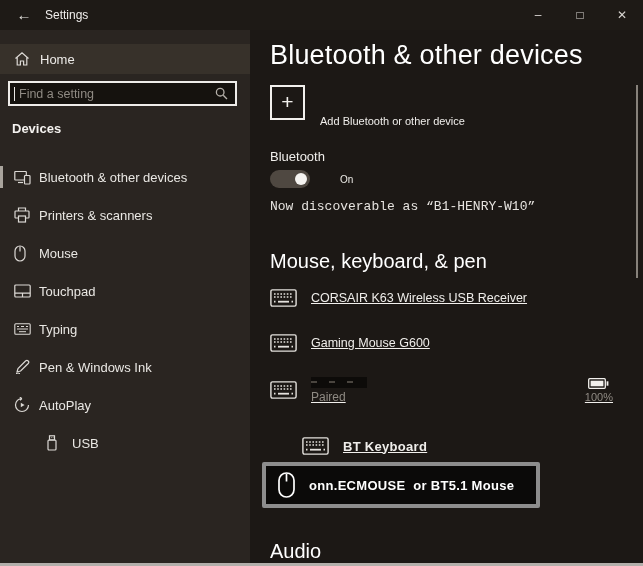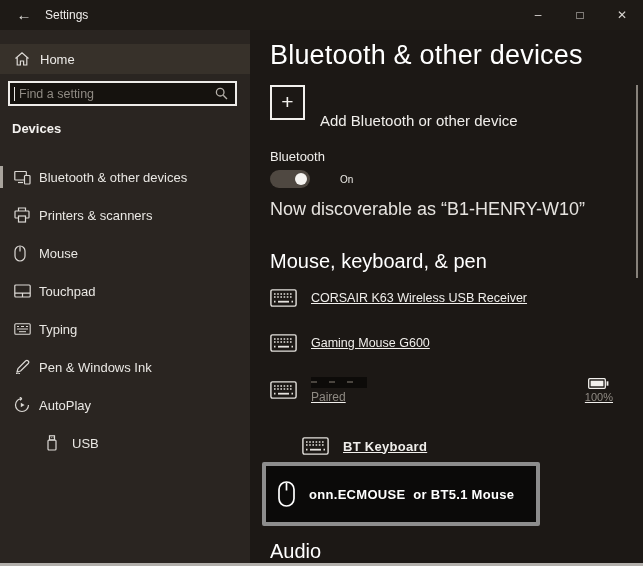--- a/index.html
+++ b/index.html
@@ -41,28 +41,28 @@
   .nav-item .lbl { margin-left:8px; font-size:13px; color:#e9e7e3; }
   .accent-bar { position:absolute; left:0; top:8px; width:3px; height:22px; background:#a9a49d; }
 
   
   .main { position:absolute; top:30px; left:250px; width:393px; height:533px; background:#1c1815; }
   .page-title { position:absolute; left:20px; top:10px; font-size:27px; font-weight:300; color:#ffffff; letter-spacing:0.2px; }
 
   .add-row { position:absolute; left:20px; top:54px; height:36px; display:flex; align-items:center; }
   .plus-box { width:35px; height:35px; border:2px solid #f2f0ed; display:flex; align-items:center;
               justify-content:center; font-size:21px; font-weight:300; color:#f2f0ed; }
-  .add-lbl { margin-left:15px; font-size:15px; color:#f0eeeb;margin-top:37px; }
+  .add-lbl { margin-left:15px; font-size:11px; color:#f0eeeb;margin-top:37px; }
 
   .bt-label { position:absolute; left:20px; top:119px; font-size:13px; color:#f0eeeb; }
   .toggle-row { position:absolute; left:20px; top:140px; height:18px; display:flex; align-items:center; }
   .toggle-track { width:40px; height:18px; border-radius:9px; background:#4f4841; position:relative; }
   .toggle-knob { position:absolute; right:3px; top:3px; width:12px; height:12px; border-radius:50%; background:#f5f3f0; }
   .toggle-state { margin-left:30px; font-size:10px; color:#eceae6; }
-  .discoverable { position:absolute; left:20px; top:169px; font-size:18px; color:#e6e3df; }
+  .discoverable { position:absolute; left:20px; top:169px; font-size:13px; color:#e6e3df;font-family:Liberation Mono, monospace; }
 
   .section-h { position:absolute; left:20px; font-size:20px; font-weight:400; color:#ffffff; }
   .sec-mkp { top:220px; }
   .sec-audio { top:510px; }
 
   .dev-row { position:absolute; left:20px; width:343px; display:flex; align-items:center;text-decoration:underline; }
   .dev-row .icon { color:#e4e1dd; flex:0 0 auto; }
   .dev-name { margin-left:14px; font-size:12.5px; color:#efedea; white-space:pre; }
   .dev-name.bold { font-weight:bold; font-size:13px; letter-spacing:0.3px; }
   .dev-text-col { margin-left:14px; display:flex; flex-direction:column; }
@@ -71,21 +71,21 @@
   .redacted-box i.d2 { left:18px; } .redacted-box i.d3 { left:36px; }
   .dev-status { font-size:12px; color:#8f8a83; }
   .battery-col { margin-left:auto; display:flex; flex-direction:column; align-items:center; }
   .battery-col .pct { font-size:11px; color:#8f8a83; margin-top:2px; }
 
   .row-0 { top:248px; height:40px; }
   .row-1 { top:293px; height:40px; }
   .row-2 { top:338px; height:44px; }
   .row-3 { top:398px; height:36px;padding-left:32px; }
 
-  .highlight-box { position:absolute; left:12px; top:432px; width:278px; height:64px;
+  .highlight-box { position:absolute; left:12px; top:432px; width:278px; height:46px;
                    border:4px solid #8d8d8d; border-radius:2px; background:#0b0a09;
                    display:flex; align-items:center; padding-left:12px; }
   .highlight-box .dev-name { color:#ffffff; }
 
   .scrollbar-thumb { position:absolute; left:636px; top:85px; width:2px; height:193px; background:#87827b; }
   .bottom-strip { position:absolute; left:0; bottom:0; width:643px; height:3px; background:#b2afab; }
 </style>
 </head>
 <body>
 

